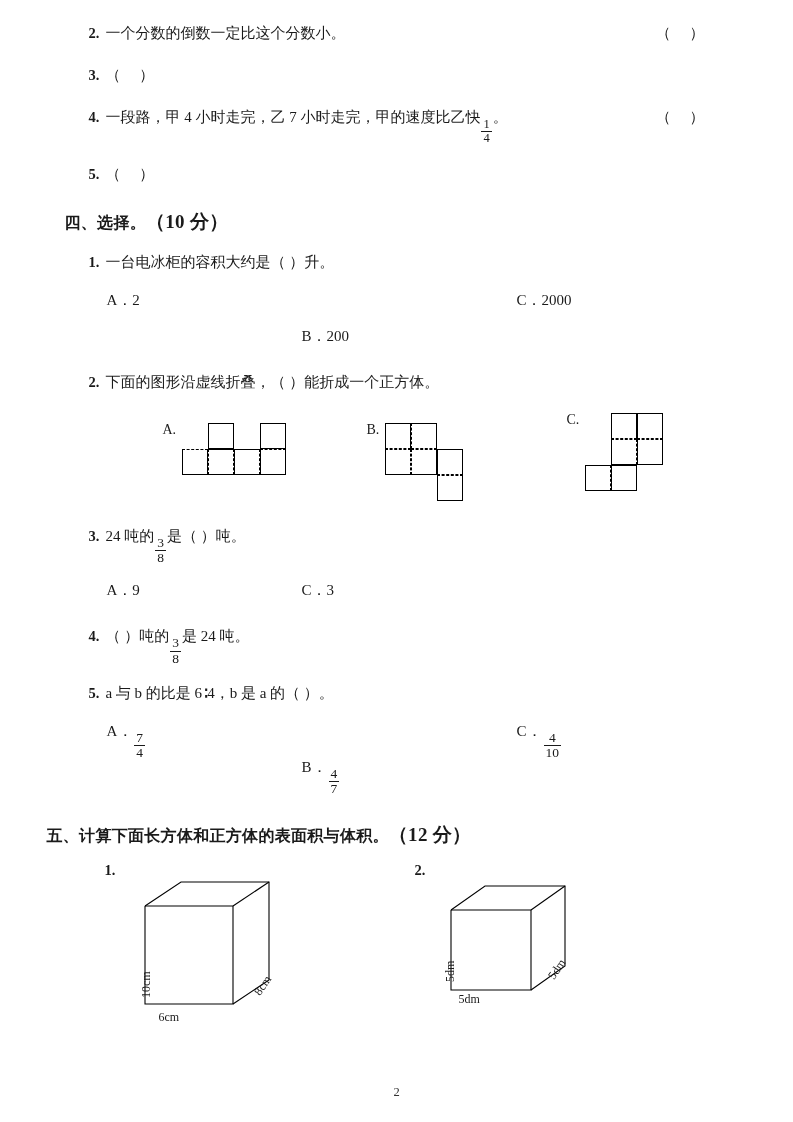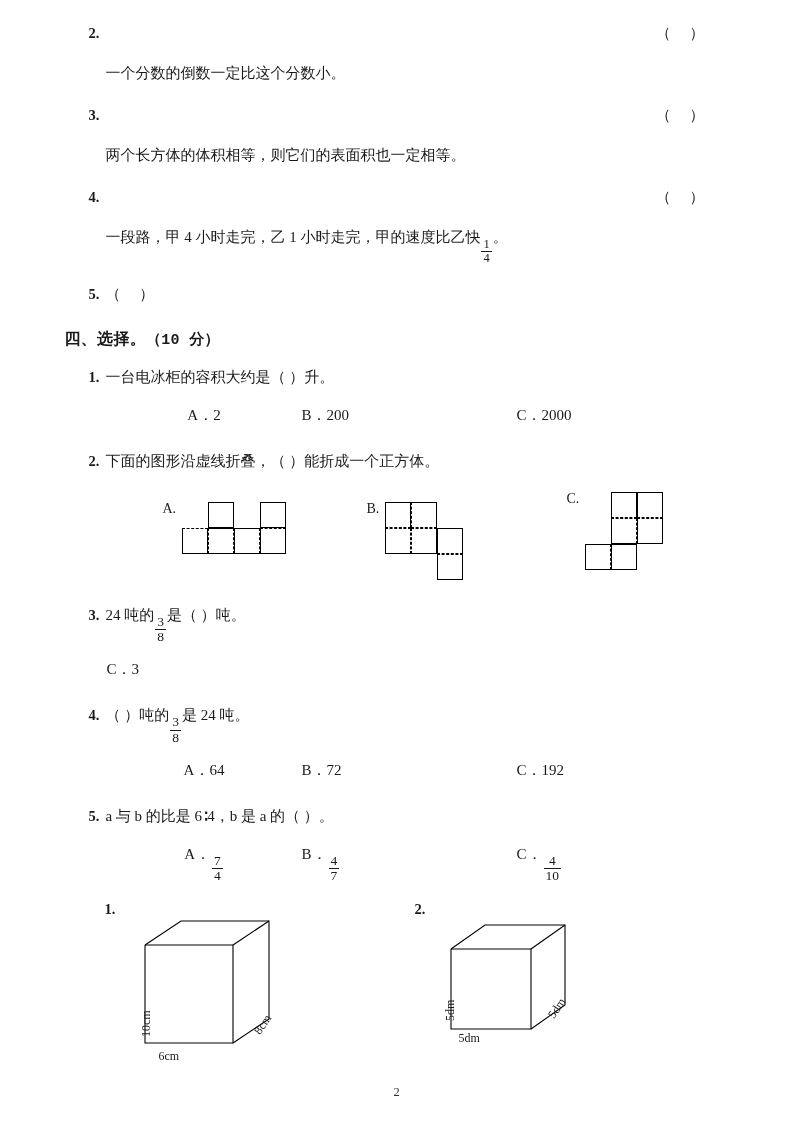--- a/index.html
+++ b/index.html
@@ -40,42 +40,40 @@
     font-weight: bold;
     font-size: 14.5px;
     padding-left: 42px;
     padding-right: 6px;
     line-height: 26px;
   }
   .tf-text {
     flex: 1 1 auto;
     font-size: 15px;
     line-height: 26px;
-    margin-top: 40px;
   }
   .tf-paren {
     flex: 0 0 auto;
     font-size: 15px;
     line-height: 26px;
     letter-spacing: 0;
     white-space: pre;
     padding-right: 42px;
   }
 
   
   .sec-head {
     font-size: 16px;
     font-weight: bold;
     margin: 22px 0 14px 18px;
     letter-spacing: 0.3px;
   }
   .sec-head .pts {
     font-weight: bold;
-    font-size: 15px;
-    font-family: Liberation Mono, monospace;
+    font-size: 19px;
   }
 
   
   .q-row {
     display: flex;
     align-items: flex-start;
     margin: 0 0 10px 0;
   }
   .q-num {
     flex: 0 0 auto;
@@ -94,22 +92,22 @@
   
   .opt-row {
     display: flex;
     margin: 0 0 18px 0;
     padding-left: 60px;
   }
   .opt {
     font-size: 15px;
     line-height: 30px;
   }
-  .opt.w1 { width: 195px; text-align: center; }
-  .opt.w2 { width: 215px; }
+  .opt.w1 { width: 195px; }
+  .opt.w2 { width: 215px; margin-top: 36px; }
   .opt-lead { letter-spacing: 0.5px; }
 
   
   .frac {
     display: inline-flex;
     flex-direction: column;
     align-items: center;
     vertical-align: -0.45em;
     font-size: 12.5px;
     line-height: 1.05;
@@ -203,28 +201,27 @@
     <div>
 
       <div class="tf-row">
         <span class="tf-num">2.</span>
         <span class="tf-text">一个分数的倒数一定比这个分数小。</span>
         <span class="tf-paren">（     ）</span>
       </div>
 
       <div class="tf-row">
         <span class="tf-num">3.</span>
-        <span class="tf-text">两个长方体的体积相等，则它们的表面积也一定相等。</span>
         <span class="tf-paren">（     ）</span>
       </div>
 
       <div class="tf-row">
         <span class="tf-num">4.</span>
         <span class="tf-text">
-          <span>一段路，甲 4 小时走完，乙 1 小时走完，甲的速度比乙快</span><span class="frac">
+          <span>一段路，甲 4 小时走完，乙 7 小时走完，甲的速度比乙快</span><span class="frac">
               <span class="num">1</span>
               <span class="den">4</span>
             </span><span>。</span>
         </span>
         <span class="tf-paren">（     ）</span>
       </div>
 
       <div class="tf-row">
         <span class="tf-num">5.</span>
         <span class="tf-paren">（     ）</span>
@@ -294,37 +291,33 @@
     <div class="q-row" style="margin-top:18px;">
       <span class="q-num">3.</span>
       <span class="q-text">
         <span>24 吨的</span><span class="frac big">
             <span class="num">3</span>
             <span class="den">8</span>
           </span><span>是（        ）吨。</span>
       </span>
     </div>
     <div class="opt-row">
+      <span class="opt w1">A．9</span>
       <span class="opt">C．3</span>
     </div>
 
     <div class="q-row" style="margin-top:14px;">
       <span class="q-num">4.</span>
       <span class="q-text">
         <span>（        ）吨的</span><span class="frac big">
             <span class="num">3</span>
             <span class="den">8</span>
           </span><span>是 24 吨。</span>
       </span>
     </div>
-    <div class="opt-row">
-      <span class="opt w1">A．64</span>
-      <span class="opt w2">B．72</span>
-      <span class="opt">C．192</span>
-    </div>
 
     <div class="q-row" style="margin-top:14px;">
       <span class="q-num">5.</span>
       <span class="q-text">a 与 b 的比是 6∶4，b 是 a 的（        ）。</span>
     </div>
     <div class="opt-row">
       <span class="opt w1">
         <span class="opt-lead">A．</span><span class="frac big">
             <span class="num">7</span>
             <span class="den">4</span>
@@ -337,20 +330,23 @@
           </span>
       </span>
       <span class="opt">
         <span class="opt-lead">C．</span><span class="frac big">
             <span class="num">4</span>
             <span class="den">10</span>
           </span>
       </span>
     </div>
 
+    <div class="sec-head" style="margin-top:26px; margin-left:0;">
+      <span>五、计算下面长方体和正方体的表面积与体积。</span><span class="pts">（12 分）</span>
+    </div>
 
     <div class="solids">
 
       <div class="solid-wrap" style="left:18px; top:0; width:260px; height:175px;">
         <span class="solid-num" style="left:40px; top:0;">1.</span>
         <svg width="230" height="160" viewBox="0 0 230 160" style="position:absolute; left:40px; top:14px;">
           <polyline points="40,30 40,128 128,128 128,30 40,30" fill="none" stroke="#000" stroke-width="1.1"></polyline>
           <polyline points="40,30 76,6 164,6 164,104 128,128" fill="none" stroke="#000" stroke-width="1.1"></polyline>
           <line x1="128" y1="30" x2="164" y2="6" stroke="#000" stroke-width="1.1"></line>
         </svg>

